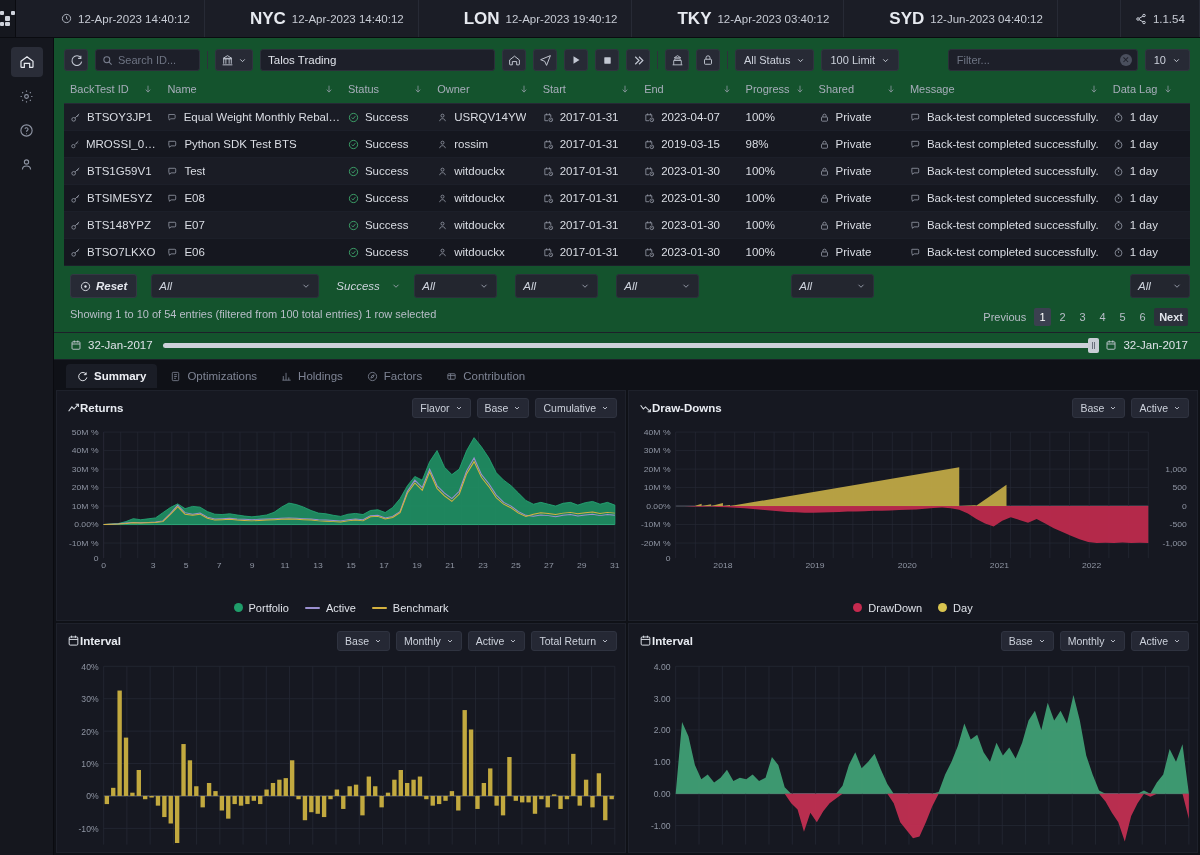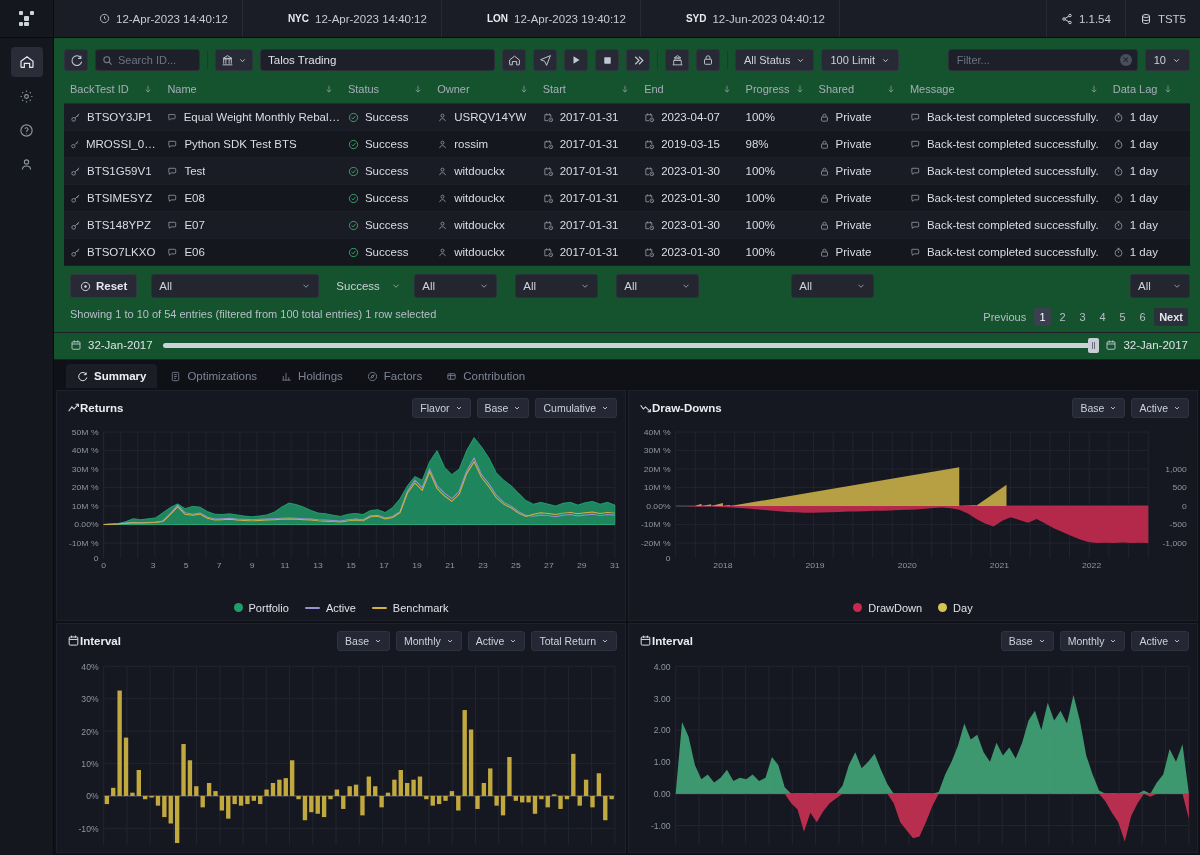--- a/index.html
+++ b/index.html
@@ -21,21 +21,21 @@
     width:54px; display:flex; align-items:center; justify-content:center;
     background:#15171e; border-right:1px solid #0a0b10;
   }
   .logo-dots{ width:15px; height:15px; display:grid; grid-template-columns:repeat(3,1fr); grid-template-rows:repeat(3,1fr); gap:1px; }
   .logo-dots i{ background:#cfd3dc; border-radius:1px; display:block; }
   .logo-dots i.off{ background:transparent; }
   .clock{
     display:flex; align-items:center; gap:6px; padding:0 14px;
     border-right:1px solid #272a35; font-size:11.5px; color:#c7cbd4; white-space:nowrap;
   }
-  .clock .city{ font-weight:bold; color:#e7eaf0; font-size:10px; }
+  .clock .city{ font-weight:bold; color:#e7eaf0; font-size:17px; }
   .topbar-spacer{ flex:1; }
   .topright{ display:flex; align-items:center; }
   .topright .cell{ display:flex; align-items:center; gap:6px; padding:0 14px; font-size:11.5px; color:#c7cbd4; border-left:1px solid #272a35; height:100%; }
   svg{ display:block; }
 
   
   .body{ flex:1; display:flex; min-height:0; }
   .sidebar{
     width:54px; min-width:54px; background:#15171e; border-right:1px solid #0a0b10;
     display:flex; flex-direction:column; align-items:center; padding-top:9px; gap:4px;
@@ -91,21 +91,21 @@
   .cell{ display:flex; align-items:center; gap:6px; overflow:hidden; }
   .cell .t{ overflow:hidden; text-overflow:ellipsis; }
   .ok-txt{ color:#d9dce3; }
 
   
   .c-id{width:96px} .c-name{width:178px} .c-status{width:88px} .c-owner{width:104px}
   .c-start{width:100px} .c-end{width:100px} .c-prog{width:72px} .c-shared{width:90px}
   .c-msg{width:200px} .c-lag{width:82px}
 
   
-  .filter-row{ display:flex; align-items:center; gap:0; padding:8px 10px 6px 16px; }
+  .filter-row{ display:flex; align-items:center; gap:0; padding:8px 10px 6px 16px;font-style:italic; }
   .reset-btn{
     height:24px; background:#272a35; border:1px solid #333743; border-radius:3px; padding:0 9px;
     display:flex; align-items:center; gap:5px; font-size:11.5px; color:#e4e7ee; font-weight:bold;
   }
   .fsel{
     height:24px; background:#23262f; border:1px solid #2c303b; border-radius:3px;
     display:flex; align-items:center; justify-content:space-between; padding:0 7px; font-size:11.5px; color:#cdd2dc;
   }
   .fsel.plain{ background:transparent; border:none; }
 
@@ -172,20 +172,24 @@
         </svg>
       <span>12-Apr-2023 14:40:12</span>
     </div>
     <div class="clock">
       <span class="city">NYC</span>
       <span>12-Apr-2023 14:40:12</span>
     </div>
     <div class="clock">
       <span class="city">LON</span>
       <span>12-Apr-2023 19:40:12</span>
+    </div>
+    <div class="clock">
+      <span class="city">TKY</span>
+      <span>12-Apr-2023 03:40:12</span>
     </div>
     <div class="clock">
       <span class="city">SYD</span>
       <span>12-Jun-2023 04:40:12</span>
     </div>
 
     <div class="topbar-spacer"></div>
 
     <div class="topright">
       <div class="cell">

